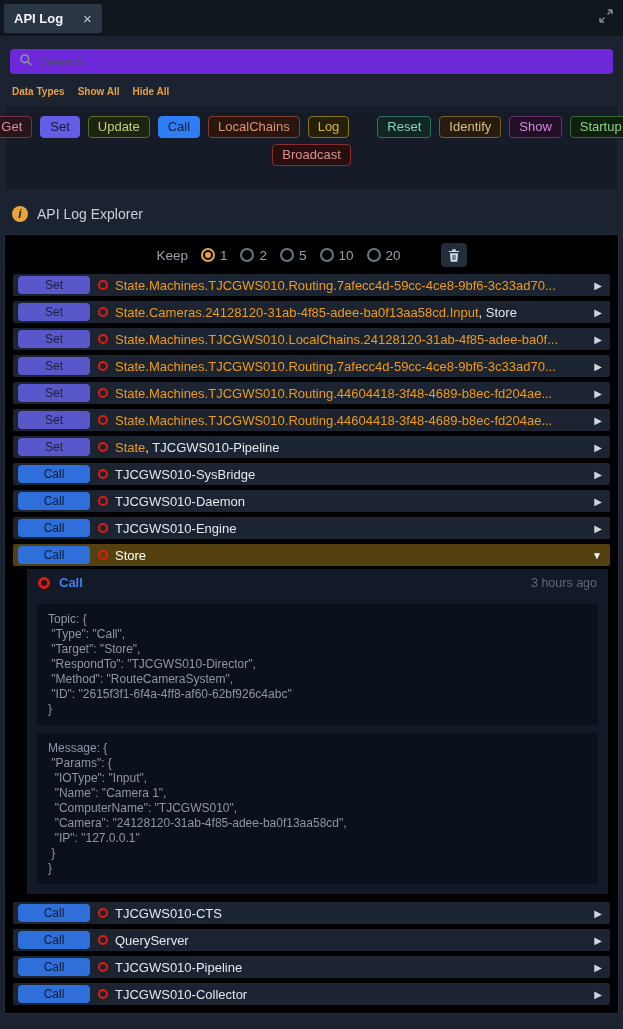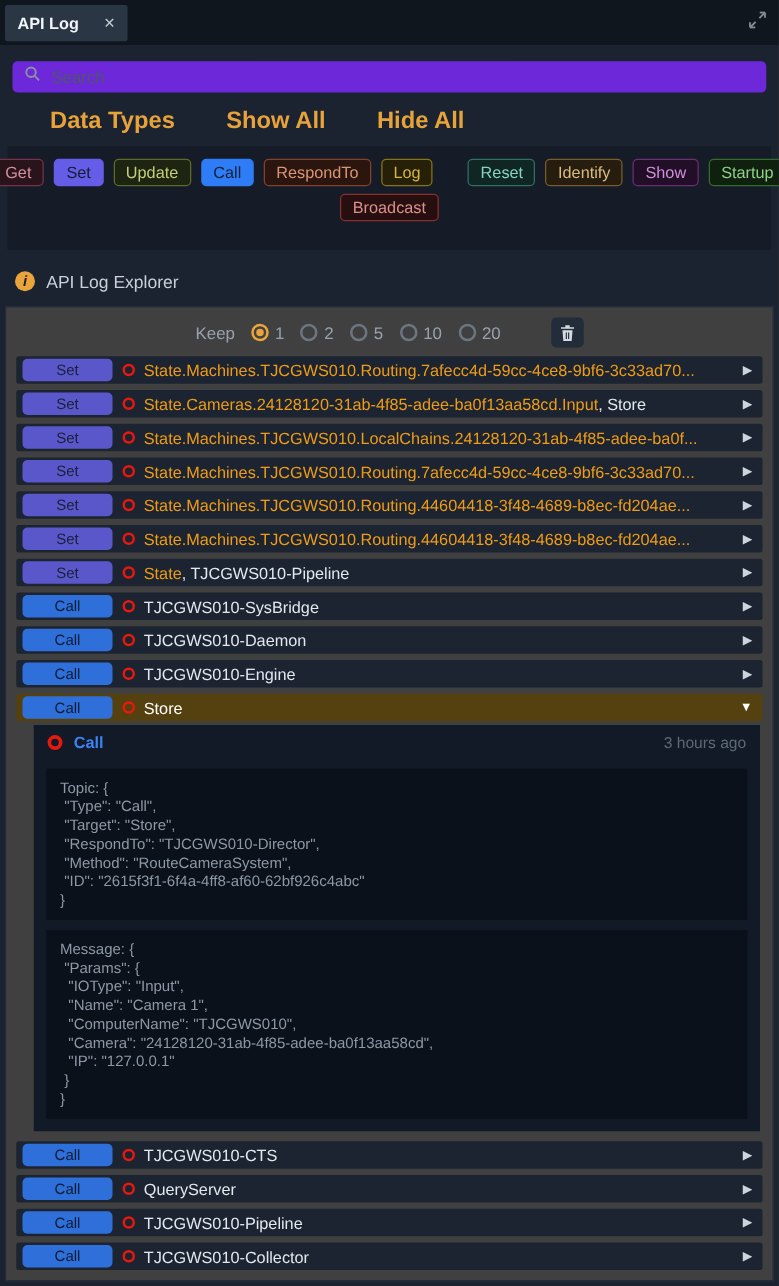--- a/index.html
+++ b/index.html
@@ -24,40 +24,40 @@
     margin:13px 10px 0; height:25px; background:#6d28d9; border-radius:4px;
     display:flex; align-items:center; gap:8px; padding:0 9px;
   }
   .search-row input {
     flex:1; background:transparent; border:none; outline:none;
     color:#c6cdd4; font-size:13.5px; font-family:inherit;
   }
   .search-row input::placeholder { color:#4d5765; }
   
   .links-row { display:flex; gap:13px; margin:12px 12px 9px; }
-  .links-row span { color:#e8a23a; font-weight:bold; font-size:19px; cursor:pointer;margin-left:28px; }
+  .links-row span { color:#e8a23a; font-weight:bold; font-size:10px; cursor:pointer; }
   
   .filter-panel { margin:0 6px; background:#151c27; padding:10px 8px 23px; }
   .frow { display:flex; justify-content:center; gap:8px; }
   .frow + .frow { margin-top:6px;justify-content:center; }
   .fbtn {
     border:1px solid; border-radius:4px; padding:2px 9px 3px;
     font-size:13px; font-family:inherit; cursor:pointer;
   }
   
   .explorer-head { display:flex; align-items:center; gap:9px; margin:17px 0 12px 12px; }
   .info-icon {
     width:16px; height:16px; border-radius:50%; background:#e9a43b;
     color:#1a2230; font-weight:bold; font-size:12px; font-style:italic;
     display:flex; align-items:center; justify-content:center; flex:none;
   }
   .explorer-title { color:#c9d0d8; font-size:14px; }
   
   .logbox {
-    margin:0 4px; height:780px; background:#404040;
+    margin:0 4px; height:780px; background:#000000;
     border:1px solid #222c3a; padding-top:7px; overflow:hidden;
   }
   .keepbar {
     height:26px; margin-bottom:6px; display:flex; align-items:center;
     justify-content:center; gap:13px; color:#98a2ad; font-size:13.5px;
   }
   .keep-opt { display:flex; align-items:center; gap:5px; cursor:pointer; }
   .radio {
     width:14px; height:14px; border:2px solid #6c7682; border-radius:50%;
     display:inline-block; position:relative; flex:none;
@@ -134,21 +134,21 @@
   <span>Show All</span>
   <span>Hide All</span>
 </div>
 
 <div class="filter-panel">
   <div class="frow">
       <button class="fbtn" style="background: rgb(42, 20, 28); border-color: rgb(121, 48, 74); color: rgb(215, 143, 159);">Get</button>
       <button class="fbtn" style="background: rgb(101, 93, 232); border-color: rgb(101, 93, 232); color: rgb(21, 29, 43);">Set</button>
       <button class="fbtn" style="background: rgb(29, 36, 18); border-color: rgb(93, 107, 39); color: rgb(195, 207, 119);">Update</button>
       <button class="fbtn" style="background: rgb(46, 124, 246); border-color: rgb(46, 124, 246); color: rgb(16, 32, 58);">Call</button>
-      <button class="fbtn" style="background: rgb(42, 22, 15); border-color: rgb(132, 64, 44); color: rgb(220, 148, 119);">RespondTo</button>
+      <button class="fbtn" style="background: rgb(42, 22, 15); border-color: rgb(132, 64, 44); color: rgb(220, 148, 119);">LocalChains</button>
       <button class="fbtn" style="background: rgb(38, 32, 8); border-color: rgb(136, 116, 23); color: rgb(214, 182, 63);">Log</button>
       <button class="fbtn" style="background: rgb(15, 38, 35); border-color: rgb(47, 111, 101); color: rgb(134, 211, 195); margin-left: 20px;">Reset</button>
       <button class="fbtn" style="background: rgb(39, 29, 14); border-color: rgb(122, 92, 43); color: rgb(217, 188, 131);">Identify</button>
       <button class="fbtn" style="background: rgb(34, 15, 39); border-color: rgb(107, 47, 116); color: rgb(207, 143, 220);">Show</button>
       <button class="fbtn" style="background: rgb(16, 32, 15); border-color: rgb(51, 107, 49); color: rgb(142, 207, 138);">Startup</button>
     </div>
   <div class="frow">
       <button class="fbtn" style="background: rgb(39, 15, 15); border-color: rgb(138, 47, 47); color: rgb(220, 143, 143);">Broadcast</button>
     </div>
 </div>

